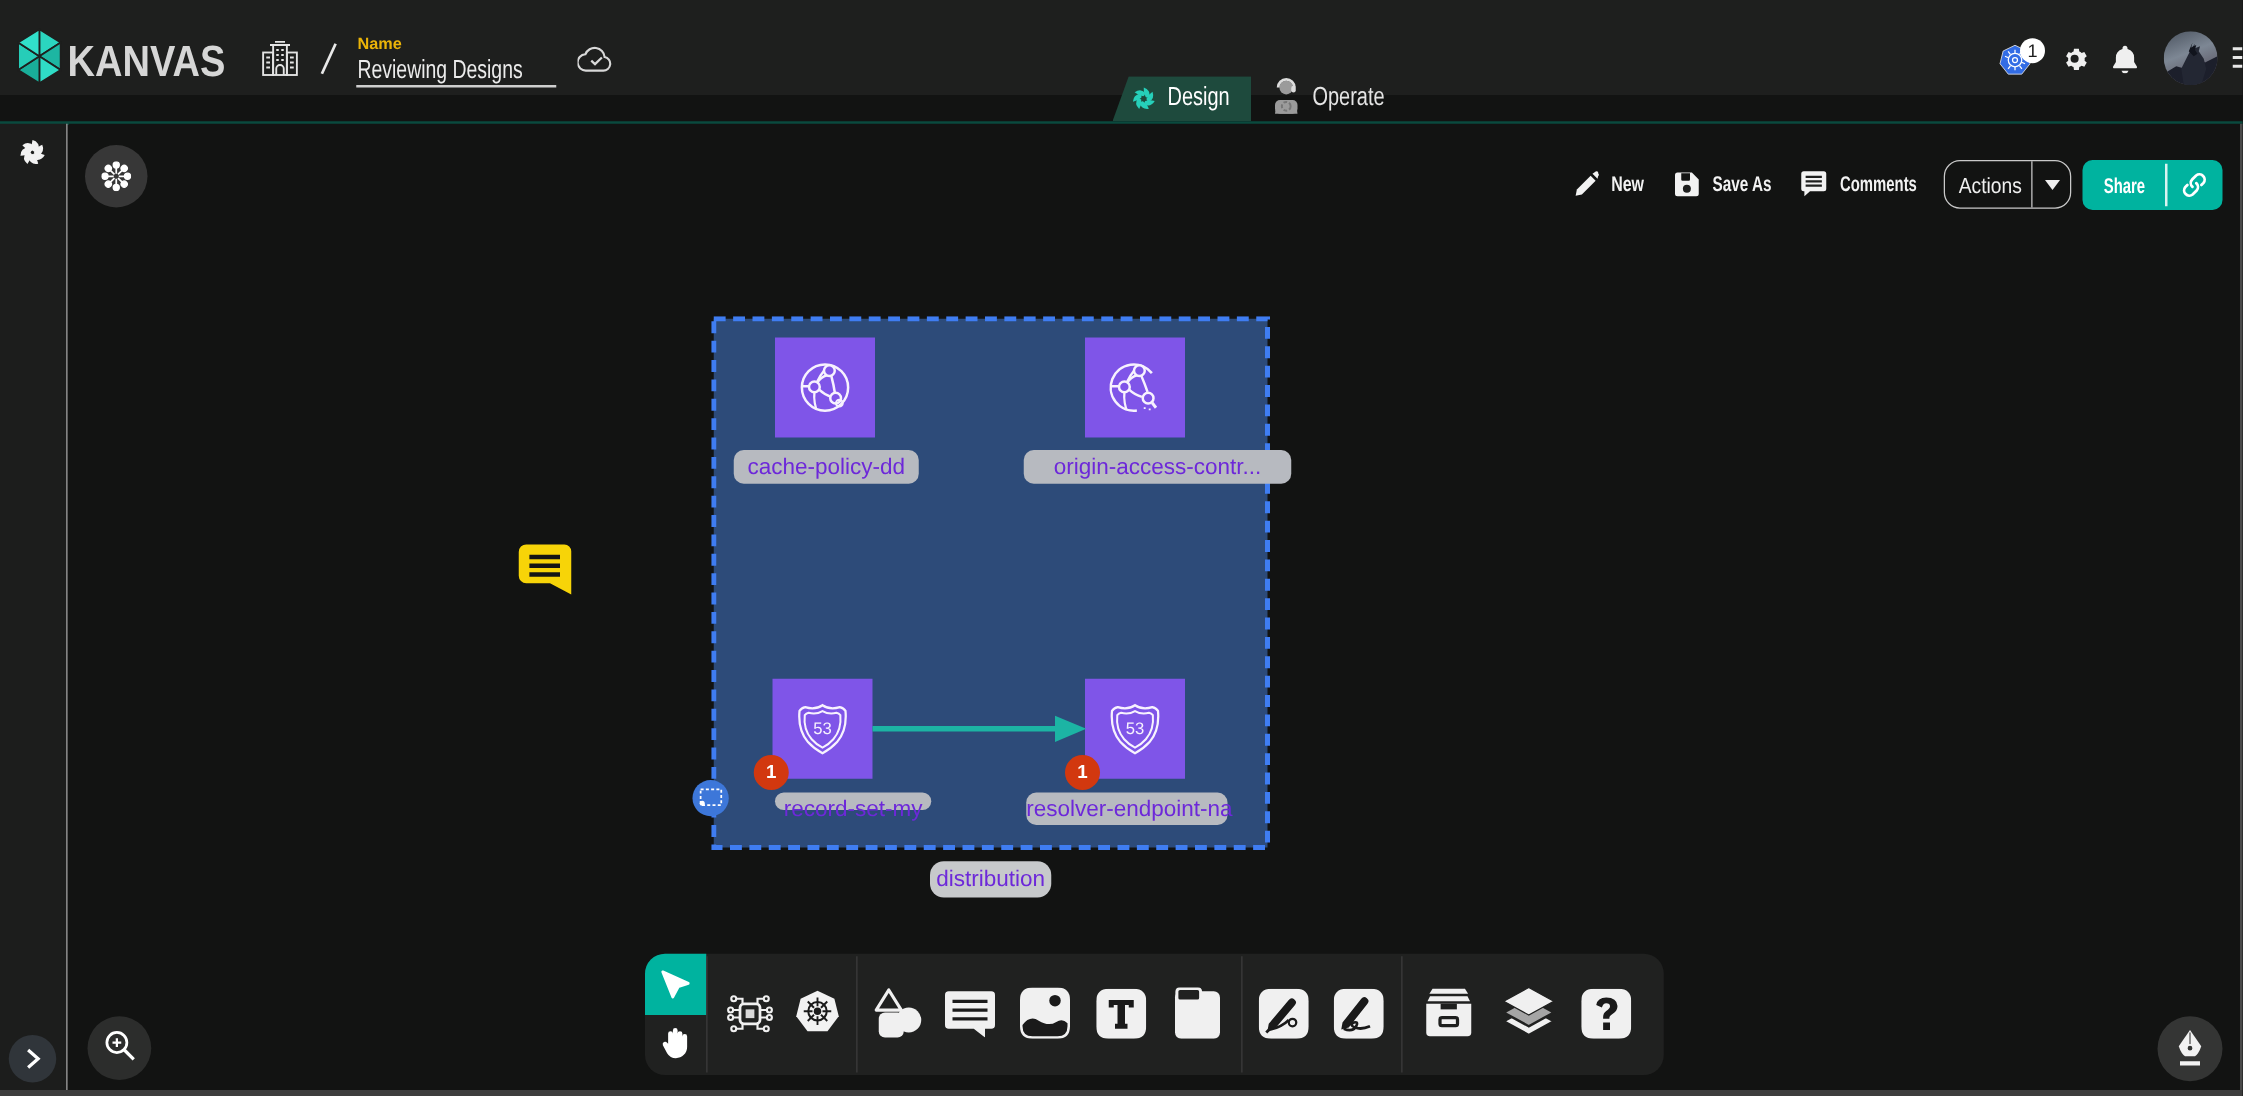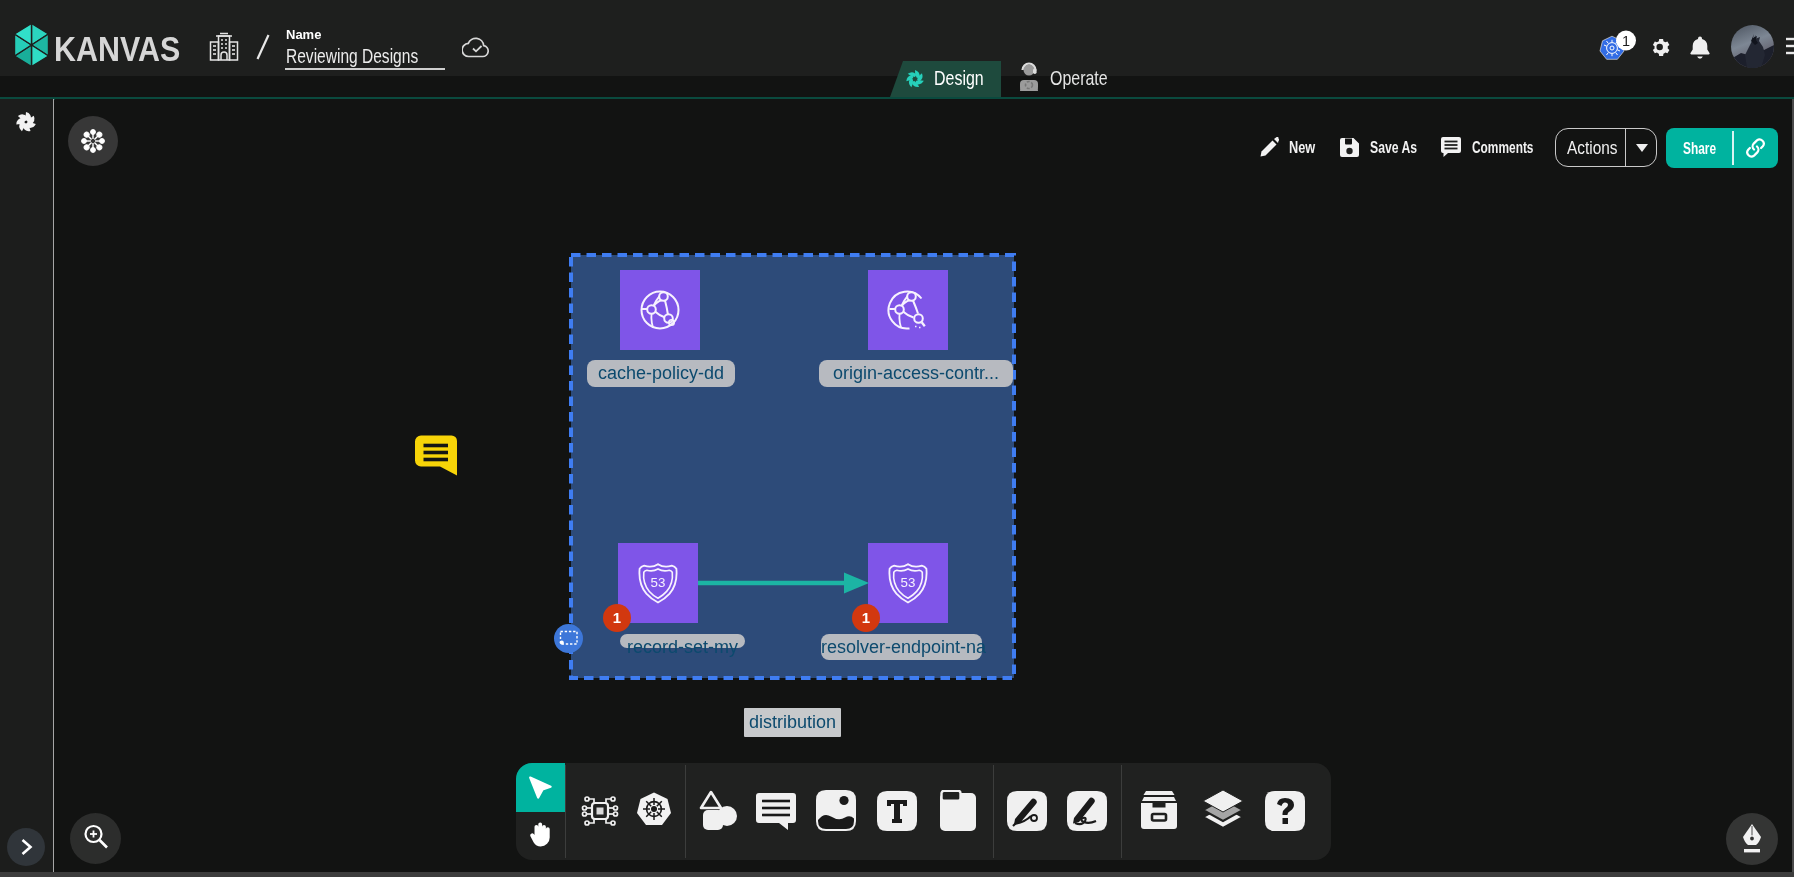--- a/index.html
+++ b/index.html
@@ -4,21 +4,21 @@
 <style>
 *{margin:0;padding:0;box-sizing:border-box}
 html,body{width:1794px;height:877px;overflow:hidden;background:#121312;font-family:"Liberation Sans",sans-serif}
 .abs{position:absolute}
 #header{position:absolute;left:0;top:0;width:1794px;height:76px;background:#1e1f1e}
 #tealline{position:absolute;left:0;top:97px;width:1794px;height:2.5px;background:#0a4a3e}
 #sidebar{position:absolute;left:0;top:99px;width:54px;height:773px;background:#1c1d1c;border-right:1px solid rgba(225,225,225,0.7)}
 #canvas{position:absolute;left:55px;top:99px;width:1739px;height:773px;background:#121312}
 #bottomstrip{position:absolute;left:0;top:872px;width:1794px;height:5px;background:#3d3d3d}
 #rightline{position:absolute;left:1792px;top:99px;width:2px;height:773px;background:#4a4a4a}
-.lbl{position:absolute;background:#b7bac0;color:#0c4a6e;font-size:18px;border-radius:8px;text-align:center;white-space:nowrap}
+.lbl{position:absolute;background:#b7bac0;color:#6d28d9;font-size:18px;border-radius:8px;text-align:center;white-space:nowrap}
 .badge1{position:absolute;width:28px;height:28px;border-radius:50%;background:#d2380f;color:#fff;font-size:15px;font-weight:bold;text-align:center;line-height:28px}
 .sq{position:absolute;width:80px;height:80px;background:#7f55e8}
 </style>
 </head>
 <body>
 <div id="header">
 
   <svg class="abs" style="left:14px;top:23px" width="35" height="44" viewBox="0 0 35 44">
     <g stroke="#1e1f1e" stroke-width="1.4">
       <polygon points="17.5,22 17.5,0.5 34.5,11" fill="#2bd5bf"></polygon>
@@ -49,21 +49,21 @@
         <line x1="23" y1="14" x2="26" y2="14"></line>
       <line x1="4" y1="18" x2="7" y2="18"></line>
         <line x1="23" y1="18" x2="26" y2="18"></line>
       <line x1="4" y1="22" x2="7" y2="22"></line>
         <line x1="23" y1="22" x2="26" y2="22"></line>
     </g>
   </svg>
   <svg class="abs" style="left:254px;top:33px" width="18" height="28" viewBox="0 0 18 28">
       <line x1="14.5" y1="2" x2="3.5" y2="26" stroke="#e8e8e8" stroke-width="2.2"></line>
     </svg>
-  <div class="abs" style="left:286px;top:27px;font-size:13px;font-weight:bold;color:#ffffff">Name</div>
+  <div class="abs" style="left:286px;top:27px;font-size:13px;font-weight:bold;color:#eab308">Name</div>
   <div class="abs" style="left:286px;top:44px;font-size:21px;color:#ececec;transform:scaleX(0.74);transform-origin:left center">Reviewing Designs</div>
   <div class="abs" style="left:285px;top:68px;width:160px;height:1.5px;background:#cfcfcf"></div>
 
   <svg class="abs" style="left:462px;top:37px" width="28" height="21" viewBox="0 0 28 21" fill="none" stroke="#d8d8d8" stroke-width="1.7">
     <path d="M7,19.5 h13.5 a5.5,5.5 0 0 0 1.2,-10.9 A8,8 0 0 0 6.3,6.4 5.8,5.8 0 0 0 7,19.5 Z"></path>
     <path d="M11,11.5 l3,2.8 5.5,-5.3" stroke-width="1.8"></path>
   </svg>
 
   <div class="abs" style="left:890px;top:61px;width:111px;height:36px;background:#1e4a3d;clip-path:polygon(13px 0,100% 0,100% 100%,0 100%)"></div>
   <svg class="abs" style="left:905px;top:69px" width="20" height="20" viewBox="-10 -10 20 20">
@@ -268,24 +268,24 @@
 
 <svg class="abs" style="left:697px;top:570px" width="173" height="26" viewBox="0 0 173 26">
   <line x1="1" y1="13" x2="150" y2="13" stroke="#1cb4a4" stroke-width="4.5"></line>
   <polygon points="147,2.5 172,13 147,23.5" fill="#1cb4a4"></polygon>
 </svg>
 
 <div class="badge1" style="left:603px;top:604px">1</div>
 <div class="badge1" style="left:852px;top:604px">1</div>
 
 <div class="lbl" style="left:587px;top:360px;width:148px;height:27px;line-height:27px">cache-policy-dd</div>
-<div class="lbl" style="left:819px;top:360px;width:194px;height:27px;line-height:27px">origin-access-contr...</div>
+<div class="lbl" style="left:819px;top:360px;width:214px;height:27px;line-height:27px">origin-access-contr...</div>
 <div class="lbl" style="left:620px;top:634px;width:125px;height:14px;line-height:26px">record-set-my</div>
 <div class="lbl" style="left:821px;top:634px;width:161px;height:26px;line-height:26px">resolver-endpoint-na</div>
-<div class="lbl" style="left:744px;top:708px;width:97px;height:29px;line-height:29px;background:#c7c9cb;border-radius:1px;font-size:18px">distribution</div>
+<div class="lbl" style="left:744px;top:689px;width:97px;height:29px;line-height:29px;background:#c7c9cb;border-radius:11px;font-size:18px">distribution</div>
 
 <svg class="abs" style="left:414px;top:435px" width="45" height="42" viewBox="0 0 45 42">
   <path d="M7,0.5 H37.5 a5.5,5.5 0 0 1 5.5,5.5 V40.5 L26,31.5 H7 a6,6 0 0 1-6,-6 V6.5 a6,6 0 0 1 6,-6 Z" fill="#f7d408"></path>
   <g stroke="#141514" stroke-width="3.6">
     <line x1="9.5" y1="10.5" x2="34" y2="10.5"></line>
     <line x1="9.5" y1="17.5" x2="34" y2="17.5"></line>
     <line x1="9.5" y1="24.5" x2="34" y2="24.5"></line>
   </g>
 </svg>
 

